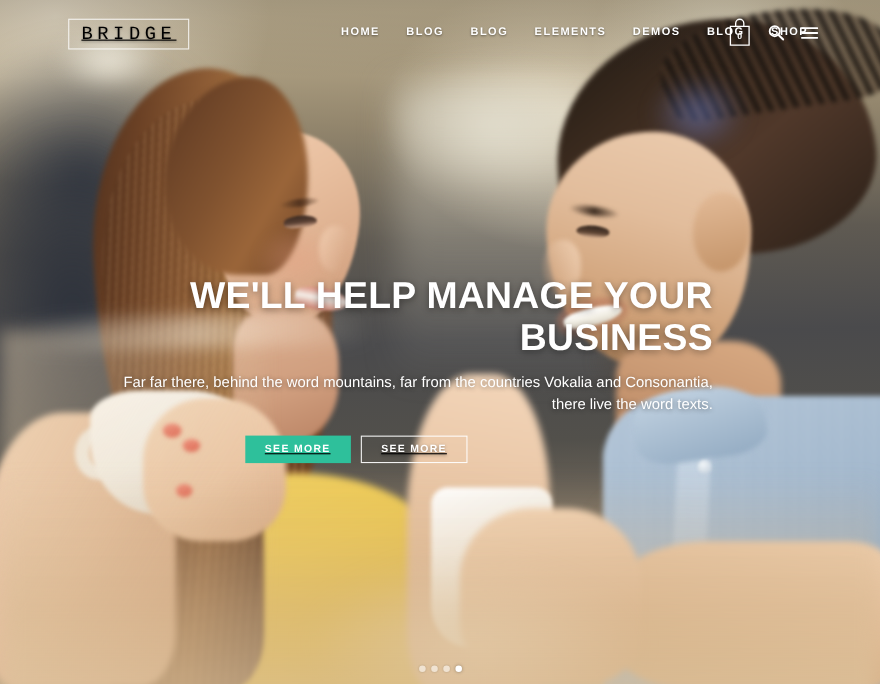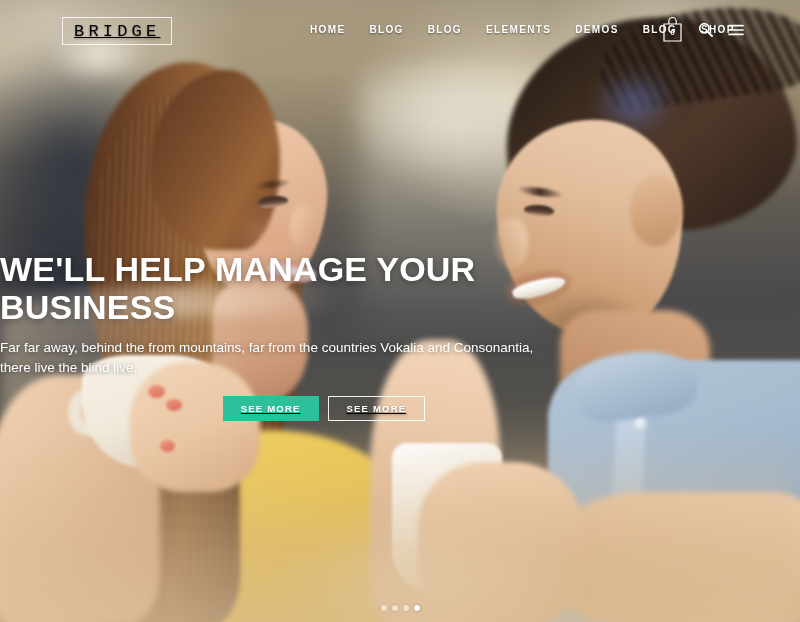--- a/index.html
+++ b/index.html
@@ -398,21 +398,21 @@
     text-shadow: 0 1px 2px rgba(0,0,0,0.5);
   }
   .ico { display: block; line-height: 0; }
   .ico svg { display: block; }
 
   
   .hero {
     position: absolute; left: 0; top: 0; width: 800px; height: 622px;
     z-index: 30; pointer-events: none;
   }
-  .hero-inner { position: absolute; left: 0; top: 250px; width: 648px; text-align: left; }
+  .hero-inner { position: absolute; left: 0; top: 250px; width: 648px; text-align: right; }
   .hero h1 {
     color: #ffffff;
     font-size: 34px;
     font-weight: bold;
     letter-spacing: 0.2px;
     line-height: 1.12;
     text-shadow: 0 2px 7px rgba(0,0,0,0.38);
   }
   .hero p {
     margin-top: 12px;
@@ -559,22 +559,22 @@
         </svg>
       </span>
 
     </div>
   </div>
 
   <div class="hero">
     <div class="hero-inner">
       <h1>WE'LL HELP MANAGE YOUR BUSINESS</h1>
       <p>
-        <span>Far far away, behind the from mountains, far from the countries Vokalia and Consonantia,</span><br>
-        <span>there live the blind live.</span>
+        <span>Far far there, behind the word mountains, far from the countries Vokalia and Consonantia,</span><br>
+        <span>there live the word texts.</span>
       </p>
       <div class="hero-btns">
         <a class="btn btn-solid" href="#" style="background: rgb(46, 192, 155);">SEE MORE</a>
         <a class="btn btn-ghost" href="#">SEE MORE</a>
       </div>
     </div>
   </div>
 
   <div class="dots">
     <span class="dot"></span>

